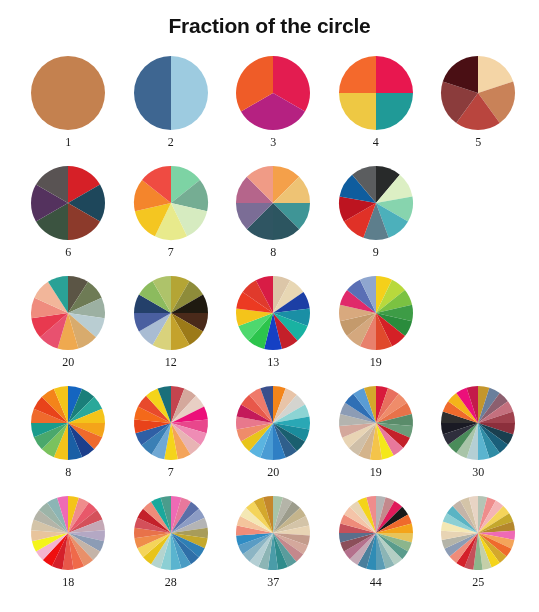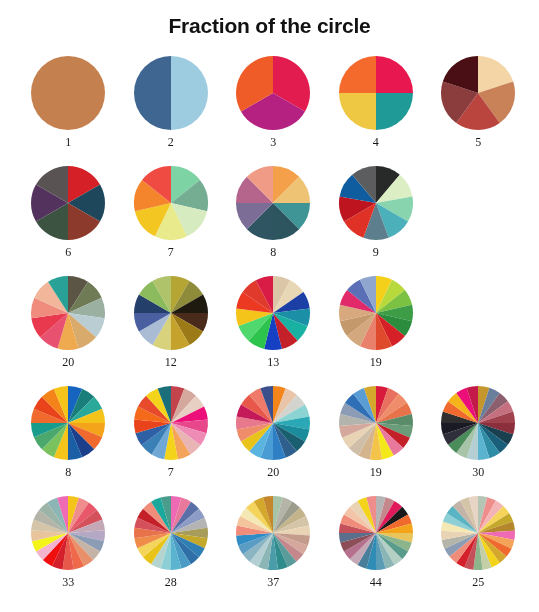--- a/index.html
+++ b/index.html
@@ -372,21 +372,21 @@
             <path d="M 38 38 L 21.95 71.34 A 37 37 0 0 1 12.83 65.12 Z" fill="#ef0f0f" shape-rendering="geometricPrecision"></path>
             <path d="M 38 38 L 12.83 65.12 A 37 37 0 0 1 5.96 56.50 Z" fill="#f4b4cf" shape-rendering="geometricPrecision"></path>
             <path d="M 38 38 L 5.96 56.50 A 37 37 0 0 1 1.93 46.23 Z" fill="#f4f41a" shape-rendering="geometricPrecision"></path>
             <path d="M 38 38 L 1.93 46.23 A 37 37 0 0 1 1.10 35.23 Z" fill="#e8c49c" shape-rendering="geometricPrecision"></path>
             <path d="M 38 38 L 1.10 35.23 A 37 37 0 0 1 3.56 24.48 Z" fill="#d4c4a8" shape-rendering="geometricPrecision"></path>
             <path d="M 38 38 L 3.56 24.48 A 37 37 0 0 1 9.07 14.93 Z" fill="#b4b4a8" shape-rendering="geometricPrecision"></path>
             <path d="M 38 38 L 9.07 14.93 A 37 37 0 0 1 17.16 7.43 Z" fill="#9cb4a8" shape-rendering="geometricPrecision"></path>
             <path d="M 38 38 L 17.16 7.43 A 37 37 0 0 1 27.09 2.64 Z" fill="#8cb5b5" shape-rendering="geometricPrecision"></path>
             <path d="M 38 38 L 27.09 2.64 A 37 37 0 0 1 38.00 1.00 Z" fill="#ef6ab5" shape-rendering="geometricPrecision"></path>
           </svg>
-          <div class="pie-label">33</div>
+          <div class="pie-label">18</div>
         </div>
         <div class="pie-cell">
           <svg width="76" height="76" viewBox="0 0 76 76" class="pie-svg">
             <path d="M 38 38 L 38.00 1.00 A 37 37 0 0 1 48.42 2.50 Z" fill="#ef6ab5" shape-rendering="geometricPrecision"></path>
             <path d="M 38 38 L 48.42 2.50 A 37 37 0 0 1 58.00 6.87 Z" fill="#e8789c" shape-rendering="geometricPrecision"></path>
             <path d="M 38 38 L 58.00 6.87 A 37 37 0 0 1 65.96 13.77 Z" fill="#5a6fa8" shape-rendering="geometricPrecision"></path>
             <path d="M 38 38 L 65.96 13.77 A 37 37 0 0 1 71.66 22.63 Z" fill="#8c9cc4" shape-rendering="geometricPrecision"></path>
             <path d="M 38 38 L 71.66 22.63 A 37 37 0 0 1 74.62 32.73 Z" fill="#b4b4b5" shape-rendering="geometricPrecision"></path>
             <path d="M 38 38 L 74.62 32.73 A 37 37 0 0 1 74.62 43.27 Z" fill="#a89c5a" shape-rendering="geometricPrecision"></path>
             <path d="M 38 38 L 74.62 43.27 A 37 37 0 0 1 71.66 53.37 Z" fill="#c4a82c" shape-rendering="geometricPrecision"></path>

